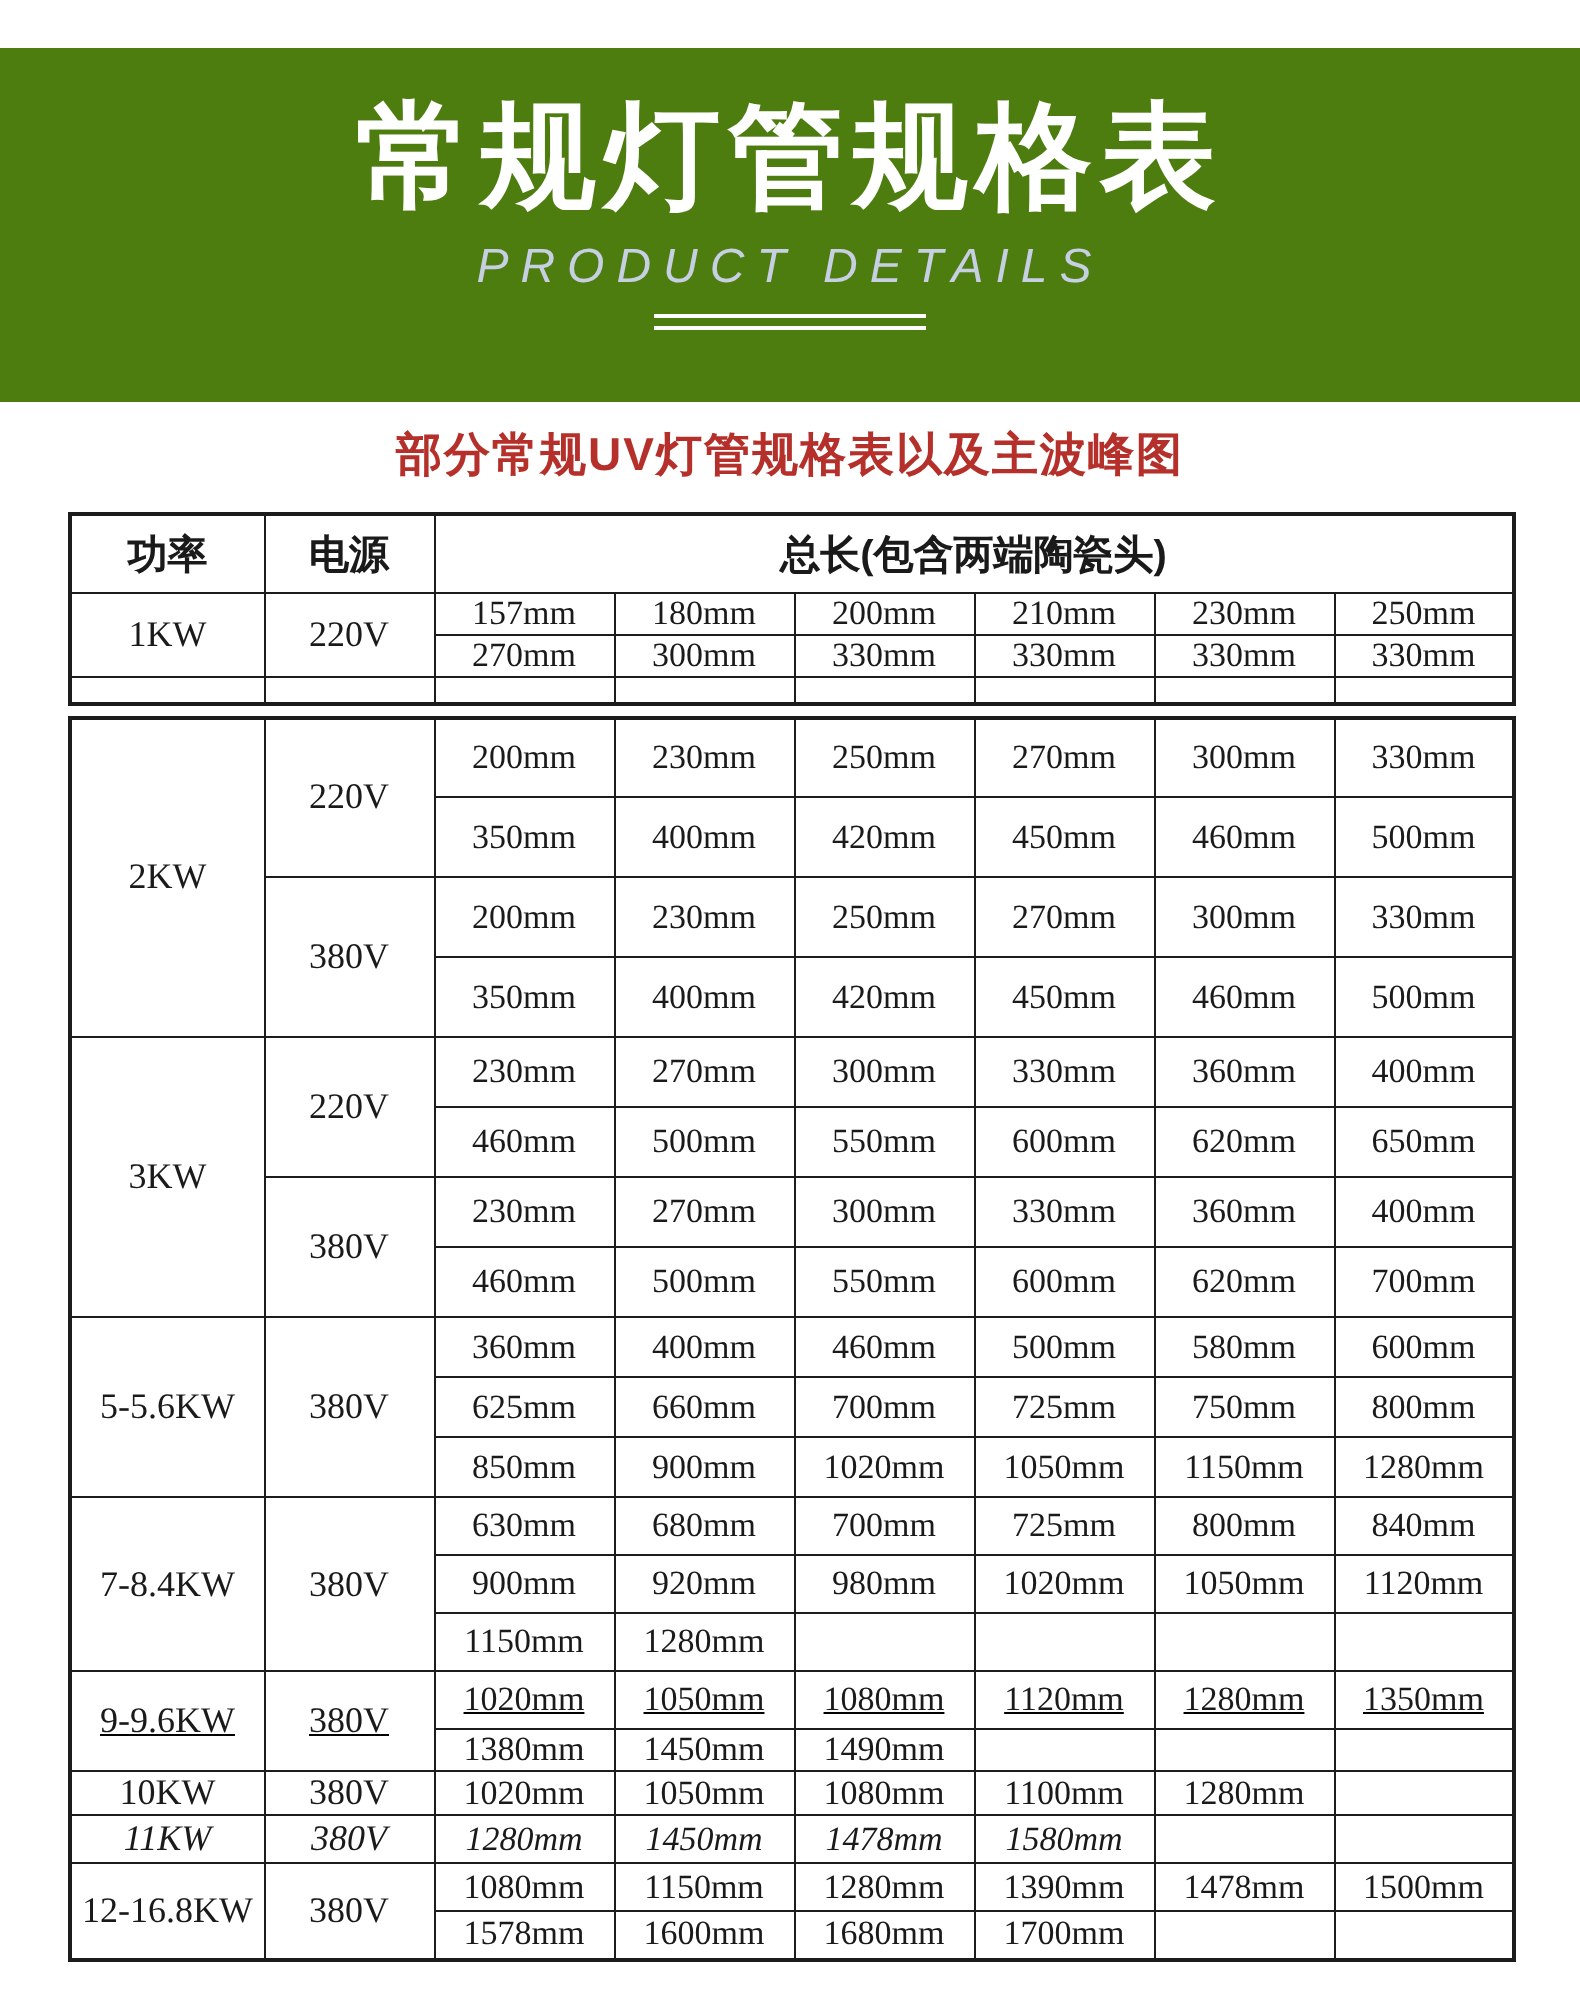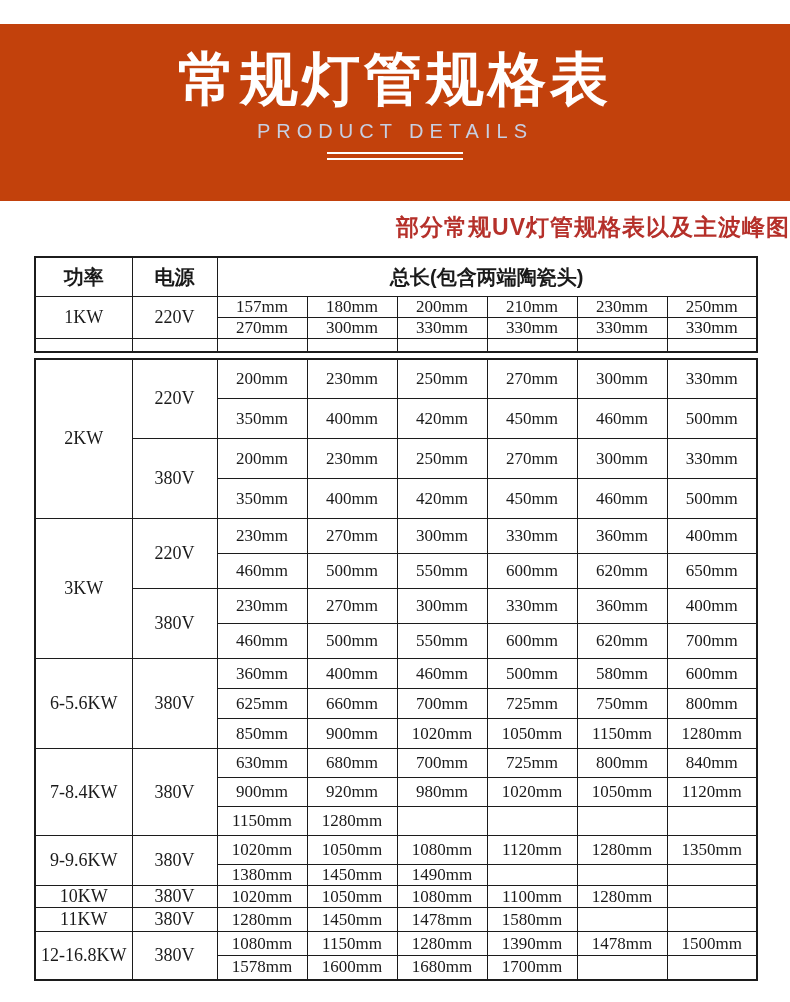--- a/index.html
+++ b/index.html
@@ -31,36 +31,37 @@
   .banner-title {
     color: #ffffff;
     font-size: 58px;
     font-weight: 900;
     letter-spacing: 4px;
     line-height: 66px;
     white-space: nowrap;
   }
   .banner-subtitle {
     color: #c7cfe2;
-    font-size: 20px;
+    font-size: 24px;
     letter-spacing: 6px;
     margin-top: 8px;
     white-space: nowrap;
+    font-style: italic;
   }
   .banner-underline {
     width: 136px;
     height: 4px;
     border-top: 2px solid #ffffff;
     border-bottom: 2px solid #ffffff;
     margin-top: 9px;
     box-sizing: content-box;
   }
   
   .section-heading {
-    text-align: right;
+    text-align: center;
     color: #b5302a;
     font-size: 23px;
     font-weight: 700;
     margin: 11px 0 0 0;
     letter-spacing: 1px;
   }
   
   .table-wrap {
     width: 723px;
     margin: 13px 0 0 34px;
@@ -94,21 +95,21 @@
   td.len-cell {
     font-family: "Liberation Serif", "DejaVu Serif", serif;
     font-size: 17px;
   }
 </style>
 </head>
 <body>
 
 <div class="page">
 
-  <div class="banner" style="background: #c2410c;">
+  <div class="banner" style="background: #4d7c0f;">
     <div class="banner-title">常规灯管规格表</div>
     <div class="banner-subtitle">PRODUCT DETAILS</div>
     <div class="banner-underline"></div>
   </div>
 
   <div class="section-heading" style="color: rgb(181, 48, 42);">部分常规UV灯管规格表以及主波峰图</div>
 
   <div class="table-wrap">
 
     <table class="spec upper">
@@ -237,21 +238,21 @@
           </tr>
           <tr style="height: 35px;">
             <td class="len-cell">460mm</td>
             <td class="len-cell">500mm</td>
             <td class="len-cell">550mm</td>
             <td class="len-cell">600mm</td>
             <td class="len-cell">620mm</td>
             <td class="len-cell">700mm</td>
           </tr>
           <tr style="height: 30px;">
-            <td rowspan="3" class="power-cell">6-5.6KW</td>
+            <td rowspan="3" class="power-cell">5-5.6KW</td>
             <td rowspan="3" class="supply-cell">380V</td>
             <td class="len-cell">360mm</td>
             <td class="len-cell">400mm</td>
             <td class="len-cell">460mm</td>
             <td class="len-cell">500mm</td>
             <td class="len-cell">580mm</td>
             <td class="len-cell">600mm</td>
           </tr>
           <tr style="height: 30px; margin-left: 23px;">
             <td class="len-cell">625mm</td>
@@ -288,21 +289,21 @@
             <td class="len-cell">1120mm</td>
           </tr>
           <tr style="height: 29px;">
             <td class="len-cell">1150mm</td>
             <td class="len-cell">1280mm</td>
             <td class="len-cell"></td>
             <td class="len-cell"></td>
             <td class="len-cell"></td>
             <td class="len-cell"></td>
           </tr>
-          <tr style="height: 29px;">
+          <tr style="height: 29px; text-decoration: underline;">
             <td rowspan="2" class="power-cell">9-9.6KW</td>
             <td rowspan="2" class="supply-cell">380V</td>
             <td class="len-cell">1020mm</td>
             <td class="len-cell">1050mm</td>
             <td class="len-cell">1080mm</td>
             <td class="len-cell">1120mm</td>
             <td class="len-cell">1280mm</td>
             <td class="len-cell">1350mm</td>
           </tr>
           <tr style="height: 14px;">
@@ -316,21 +317,21 @@
           <tr style="height: 22px;">
             <td rowspan="1" class="power-cell">10KW</td>
             <td rowspan="1" class="supply-cell">380V</td>
             <td class="len-cell">1020mm</td>
             <td class="len-cell">1050mm</td>
             <td class="len-cell">1080mm</td>
             <td class="len-cell">1100mm</td>
             <td class="len-cell">1280mm</td>
             <td class="len-cell"></td>
           </tr>
-          <tr style="height: 24px;">
+          <tr style="height: 24px; font-style: italic;">
             <td rowspan="1" class="power-cell">11KW</td>
             <td rowspan="1" class="supply-cell">380V</td>
             <td class="len-cell">1280mm</td>
             <td class="len-cell">1450mm</td>
             <td class="len-cell">1478mm</td>
             <td class="len-cell">1580mm</td>
             <td class="len-cell"></td>
             <td class="len-cell"></td>
           </tr>
           <tr style="height: 24px; padding-left: 24px;">

